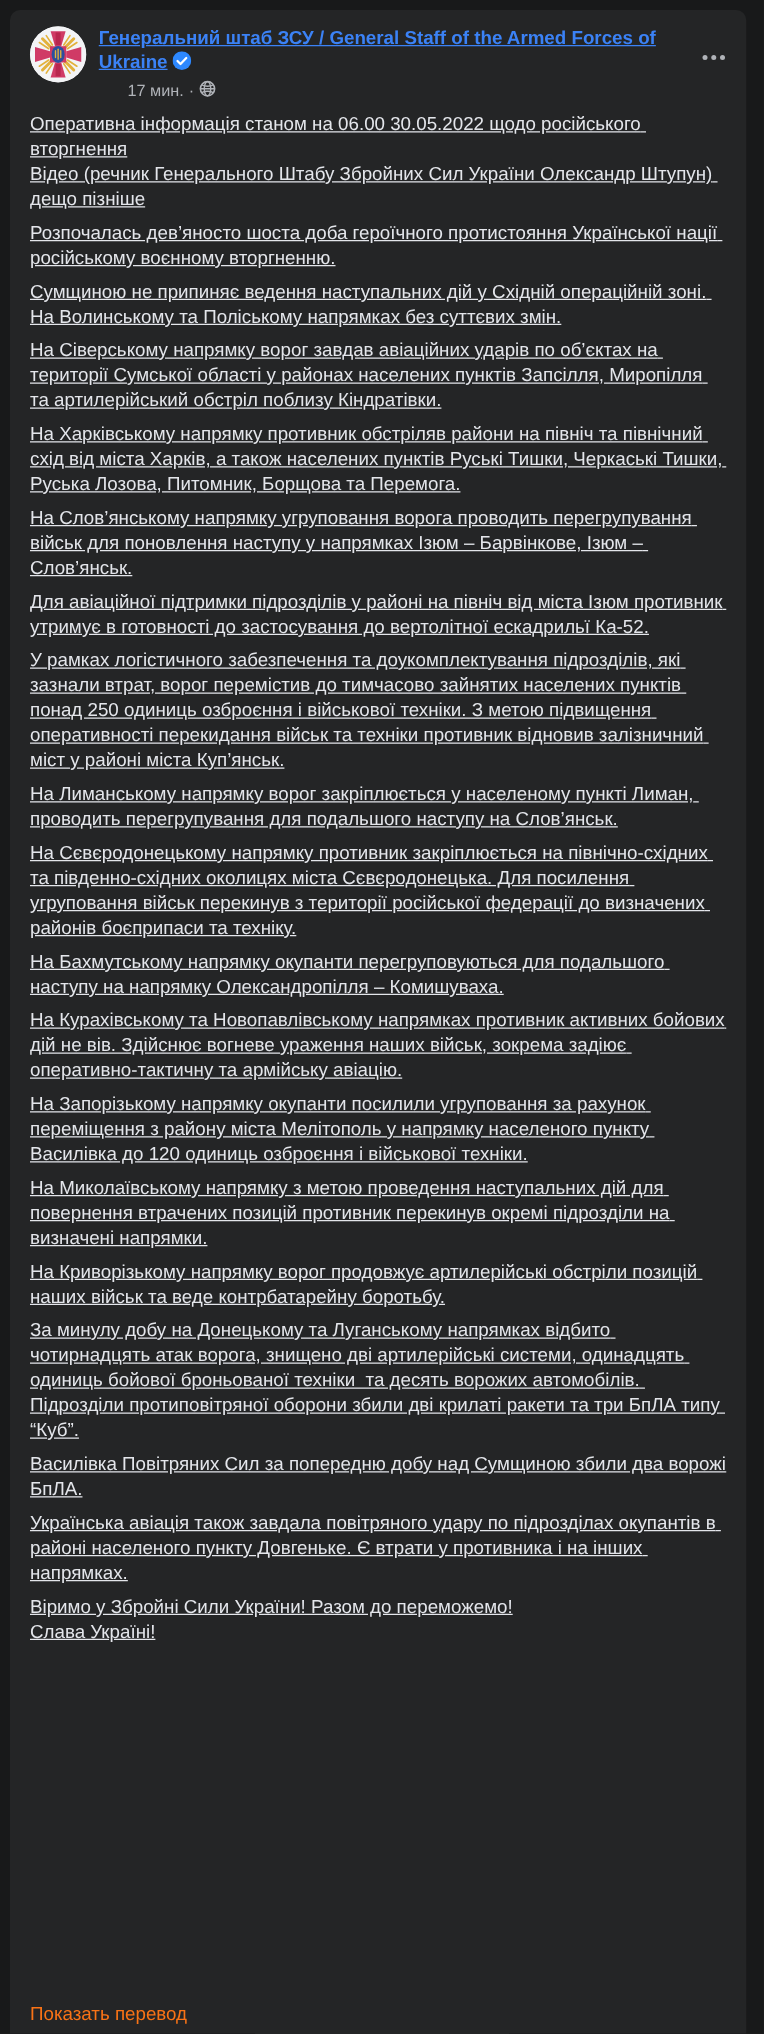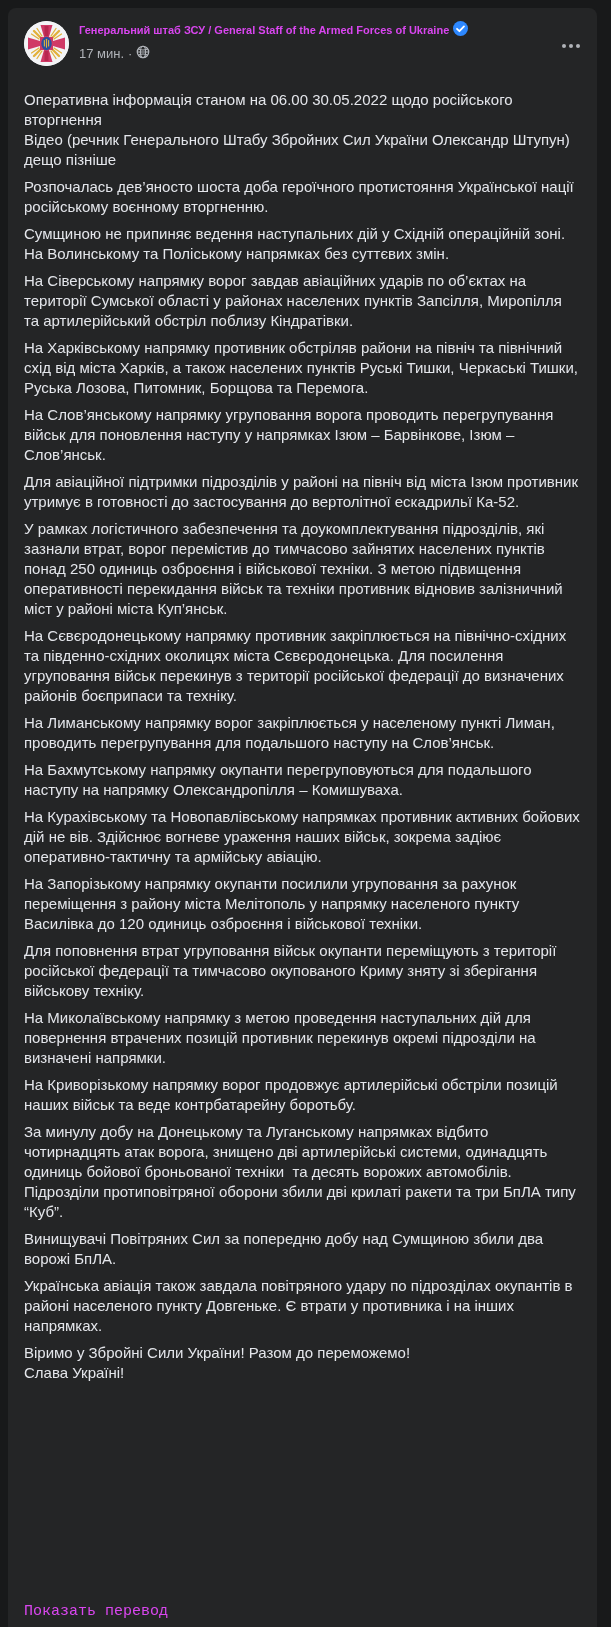--- a/index.html
+++ b/index.html
@@ -23,48 +23,48 @@
     display: flex; align-items: flex-start;
   }
   .avatar {
     flex: 0 0 auto;
     width: 45px; height: 45px; border-radius: 50%;
     overflow: hidden; cursor: pointer;
     background: #f3f4f6;
   }
   .header-text { flex: 1 1 auto; margin-left: 10px; min-width: 0; padding-right: 36px; }
   .page-name-line {
-    color: #d946ef; font-size: 11px; line-height: 19px; font-weight: 700;
+    color: #3b82f6; font-size: 15px; line-height: 19px; font-weight: 700; text-decoration: underline;
   }
   .page-name { cursor: pointer; }
   .verified-badge { display: inline-block; vertical-align: -2px; margin-left: 4px; }
   .meta-row {
     margin-top: 3px;
     color: #b0b3b8; font-size: 13px; line-height: 16px;
-    display: flex; align-items: center; gap: 4px;
+    display: flex; align-items: center; gap: 4px; margin-left: 23px;
   }
   .meta-timestamp { cursor: pointer; }
   .globe-icon { display: inline-block; }
   .menu-btn {
     position: absolute; top: 22px; right: 10px;
     width: 32px; height: 32px; border: none; background: transparent;
     border-radius: 50%; display: flex; align-items: center; justify-content: center;
     cursor: pointer;
   }
   .post-body {
     position: absolute; top: 82px; left: 16px; right: 16px; bottom: 32px;
     overflow: hidden;
     color: #e4e6eb; font-size: 15px; line-height: 20px;
   }
-  .post-paragraph { margin: 0 0 7px 0; white-space: pre-wrap; }
+  .post-paragraph { margin: 0 0 7px 0; white-space: pre-wrap; text-decoration: underline; }
   .translate-row {
     position: absolute; left: 16px; bottom: 5px;
     font-size: 15px; line-height: 20px;
   }
-  .translate-link { color: #d946ef; cursor: pointer; font-family: Liberation Mono, monospace; }
+  .translate-link { color: #f97316; cursor: pointer; }
 </style>
 </head>
 <body>
 
 <div class="card">
 
   <div class="card-header">
 
     <div class="avatar">
       <svg width="45" height="45" viewBox="0 0 45 45">
@@ -140,30 +140,29 @@
   <div class="post-body">
       <p class="post-paragraph">Оперативна інформація станом на 06.00 30.05.2022 щодо російського вторгнення
 Відео (речник Генерального Штабу Збройних Сил України Олександр Штупун) дещо пізніше</p>
       <p class="post-paragraph">Розпочалась дев’яносто шоста доба героїчного протистояння Української нації російському воєнному вторгненню.</p>
       <p class="post-paragraph">Сумщиною не припиняє ведення наступальних дій у Східній операційній зоні. На Волинському та Поліському напрямках без суттєвих змін.</p>
       <p class="post-paragraph">На Сіверському напрямку ворог завдав авіаційних ударів по об’єктах на території Сумської області у районах населених пунктів Запсілля, Миропілля та артилерійський обстріл поблизу Кіндратівки.</p>
       <p class="post-paragraph">На Харківському напрямку противник обстріляв райони на північ та північний схід від міста Харків, а також населених пунктів Руські Тишки, Черкаські Тишки, Руська Лозова, Питомник, Борщова та Перемога.</p>
       <p class="post-paragraph">На Слов’янському напрямку угруповання ворога проводить перегрупування військ для поновлення наступу у напрямках Ізюм – Барвінкове, Ізюм – Слов’янськ.</p>
       <p class="post-paragraph">Для авіаційної підтримки підрозділів у районі на північ від міста Ізюм противник утримує в готовності до застосування до вертолітної ескадрильї Ка-52.</p>
       <p class="post-paragraph">У рамках логістичного забезпечення та доукомплектування підрозділів, які зазнали втрат, ворог перемістив до тимчасово зайнятих населених пунктів понад 250 одиниць озброєння і військової техніки. З метою підвищення оперативності перекидання військ та техніки противник відновив залізничний міст у районі міста Куп’янськ.</p>
+      <p class="post-paragraph">На Лиманському напрямку ворог закріплюється у населеному пункті Лиман, проводить перегрупування для подальшого наступу на Слов’янськ.</p>
       <p class="post-paragraph">На Сєвєродонецькому напрямку противник закріплюється на північно-східних та південно-східних околицях міста Сєвєродонецька. Для посилення угруповання військ перекинув з території російської федерації до визначених районів боєприпаси та техніку.</p>
-      <p class="post-paragraph">На Лиманському напрямку ворог закріплюється у населеному пункті Лиман, проводить перегрупування для подальшого наступу на Слов’янськ.</p>
       <p class="post-paragraph">На Бахмутському напрямку окупанти перегруповуються для подальшого наступу на напрямку Олександропілля – Комишуваха.</p>
       <p class="post-paragraph">На Курахівському та Новопавлівському напрямках противник активних бойових дій не вів. Здійснює вогневе ураження наших військ, зокрема задіює оперативно-тактичну та армійську авіацію.</p>
       <p class="post-paragraph">На Запорізькому напрямку окупанти посилили угруповання за рахунок переміщення з району міста Мелітополь у напрямку населеного пункту Василівка до 120 одиниць озброєння і військової техніки.</p>
-      <p class="post-paragraph">Для поповнення втрат угруповання військ окупанти переміщують з території російської федерації та тимчасово окупованого Криму зняту зі зберігання військову техніку.</p>
       <p class="post-paragraph">На Миколаївському напрямку з метою проведення наступальних дій для повернення втрачених позицій противник перекинув окремі підрозділи на визначені напрямки.</p>
       <p class="post-paragraph">На Криворізькому напрямку ворог продовжує артилерійські обстріли позицій наших військ та веде контрбатарейну боротьбу.</p>
       <p class="post-paragraph">За минулу добу на Донецькому та Луганському напрямках відбито чотирнадцять атак ворога, знищено дві артилерійські системи, одинадцять одиниць бойової броньованої техніки  та десять ворожих автомобілів. Підрозділи протиповітряної оборони збили дві крилаті ракети та три БпЛА типу “Куб”.</p>
-      <p class="post-paragraph">Винищувачі Повітряних Сил за попередню добу над Сумщиною збили два ворожі БпЛА.</p>
+      <p class="post-paragraph">Василівка Повітряних Сил за попередню добу над Сумщиною збили два ворожі БпЛА.</p>
       <p class="post-paragraph">Українська авіація також завдала повітряного удару по підрозділах окупантів в районі населеного пункту Довгеньке. Є втрати у противника і на інших напрямках.</p>
       <p class="post-paragraph">Віримо у Збройні Сили України! Разом до переможемо!
 Слава Україні!</p>
     </div>
 
   <div class="translate-row">
     <span class="translate-link">Показать перевод</span>
   </div>
 
 </div>

